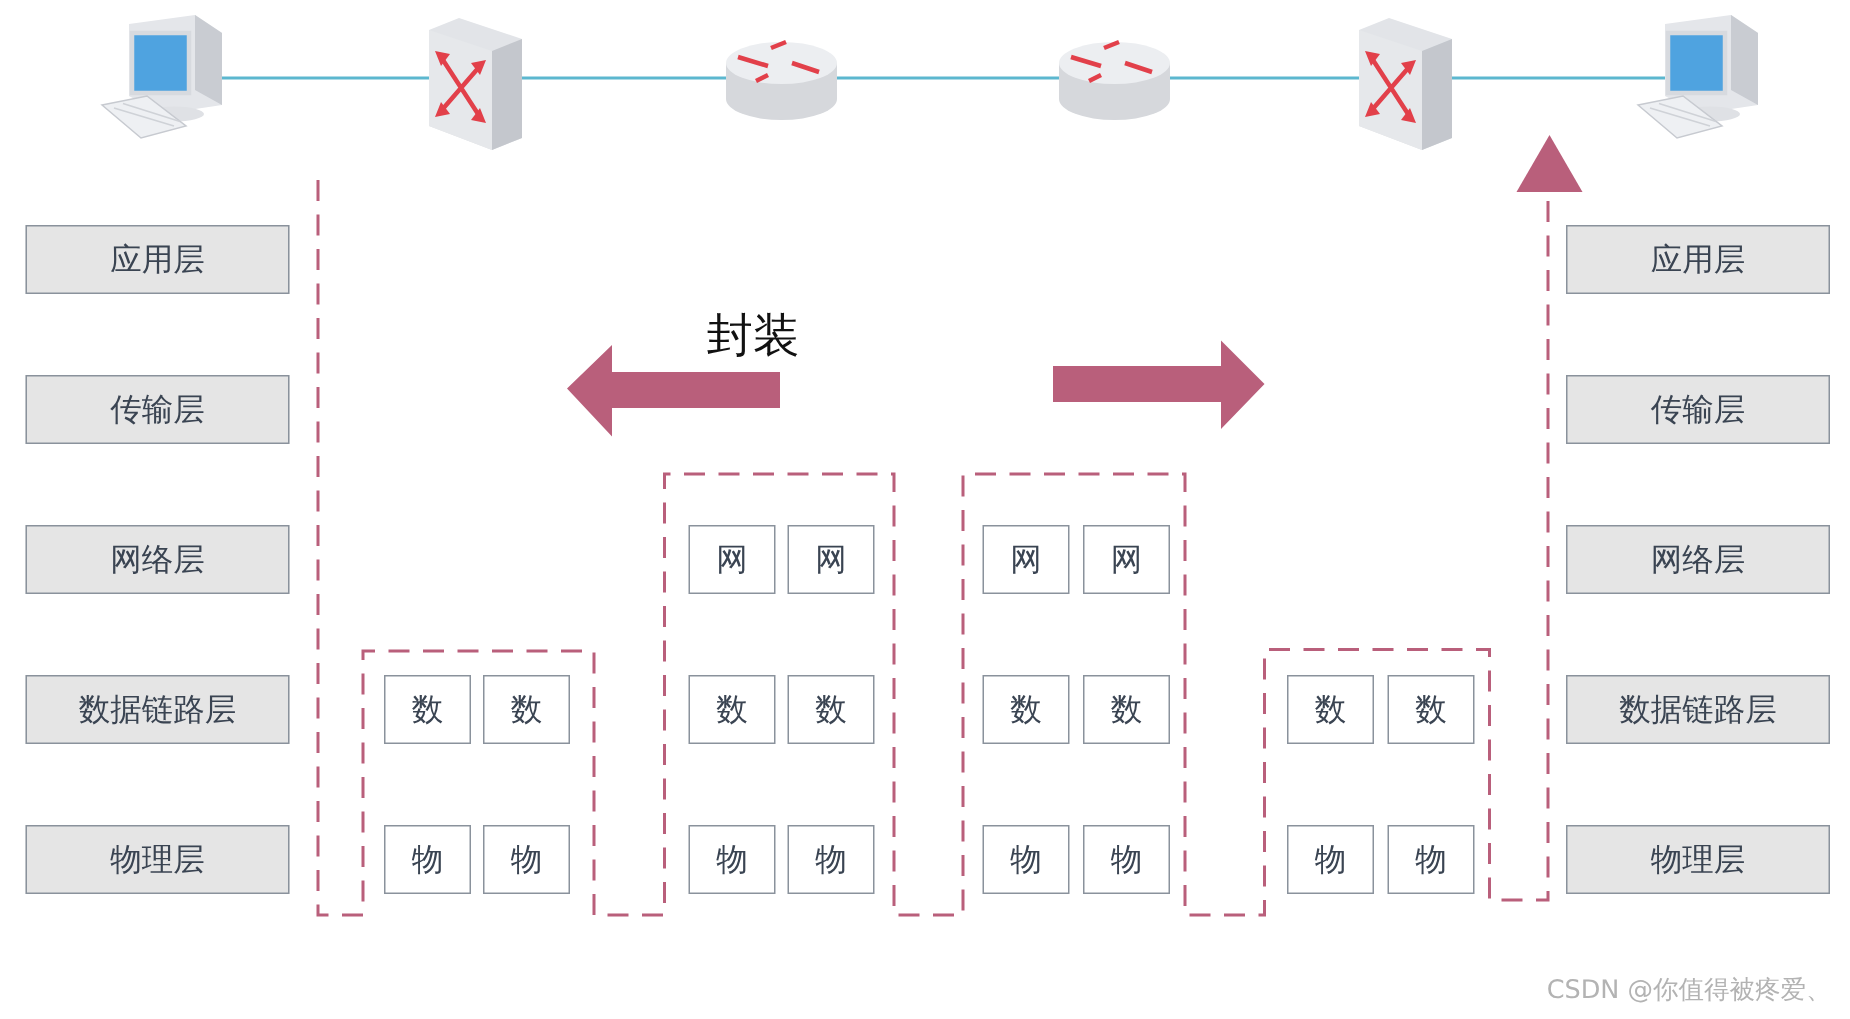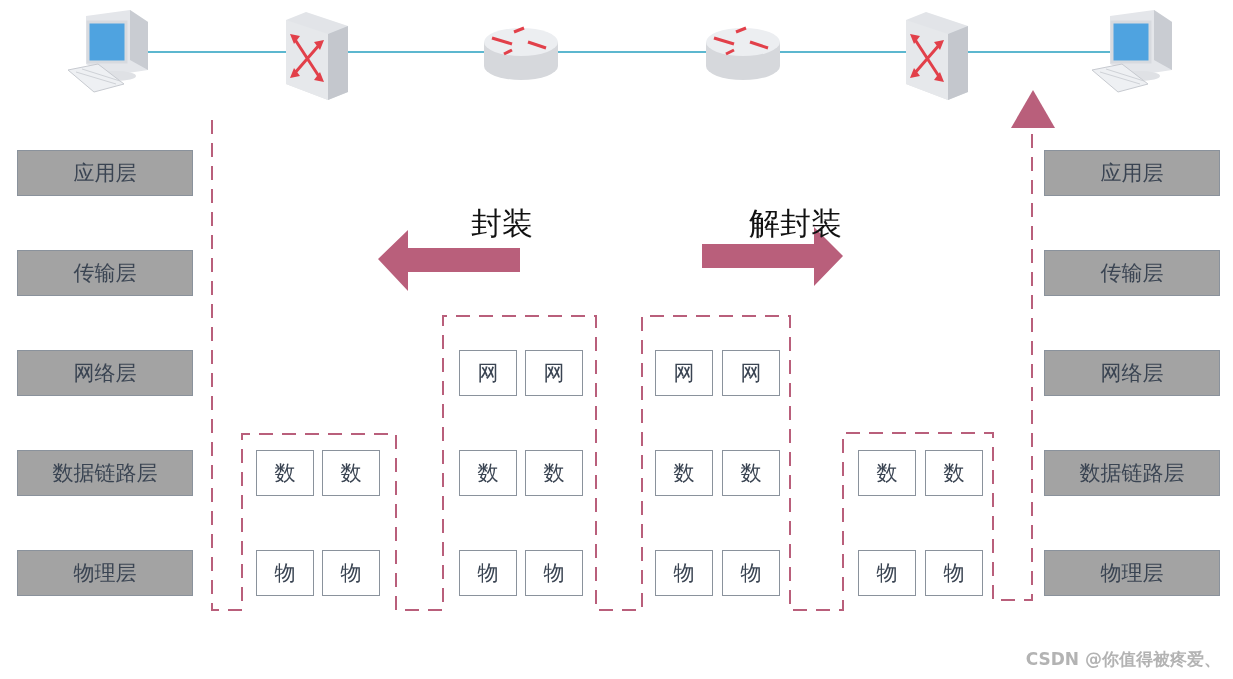--- a/index.html
+++ b/index.html
@@ -1,27 +1,27 @@
 <!DOCTYPE html>
 <html><head>
   <meta charset="utf-8">
   <style>
     html, body { margin: 0; padding: 0; background: #ffffff; }
     body { width: 1233px; height: 679px; position: relative; overflow: hidden;
            font-family: "DejaVu Sans", "Liberation Sans", sans-serif; }
     .stage { position: absolute; left: 0; top: 0; width: 1233px; height: 679px; }
     svg.overlay { position: absolute; left: 0; top: 0; }
     .layer-box { position: absolute; width: 176px; height: 46px; border: 1px solid #8a929c;
-                 box-sizing: border-box; background: #a3a3a3; display: flex; align-items: center;
+                 box-sizing: border-box; background: #e5e5e5; display: flex; align-items: center;
                  justify-content: center; font-size: 21px; color: #3a4452; }
     .pdu-box { position: absolute; width: 58px; height: 46px; border: 1px solid #8a929c;
                box-sizing: border-box; background: #fff; display: flex; align-items: center;
                justify-content: center; font-size: 21px; color: #3a4452; }
     .op-label { position: absolute; font-size: 31px; color: #111; font-family: "DejaVu Sans", sans-serif; margin-left: 44px; }
-    .watermark { position: absolute; right: 12px; bottom: 8px; font-size: 17px; color: #b3b3b3; font-weight: bold; }
+    .watermark { position: absolute; right: 12px; bottom: 8px; font-size: 17px; color: #b3b3b3; }
   </style>
 </head>
 <body>
 
 <div class="stage">
 
   <svg class="overlay" width="1233" height="679">
     <line x1="140" y1="52" x2="1120" y2="52" stroke="#5cb7cf" stroke-width="2"></line>
 
     <g transform="translate(68,8)">
@@ -123,21 +123,20 @@
       </div>
     <div class="layer-box" style="left:1044px;top:450px">
         <span>数据链路层</span>
       </div>
     <div class="layer-box" style="left:1044px;top:550px">
         <span>物理层</span>
       </div>
   </div>
 
   <div class="op-label" style="left:427px;top:203px">封装</div>
-  <div class="op-label" style="left:705px;top:203px">解封装</div>
 
   <div>
     <div class="pdu-box" style="left:256px;top:450px">
         <span>数</span>
       </div>
     <div class="pdu-box" style="left:322px;top:450px">
         <span>数</span>
       </div>
     <div class="pdu-box" style="left:256px;top:550px">
         <span>物</span>

